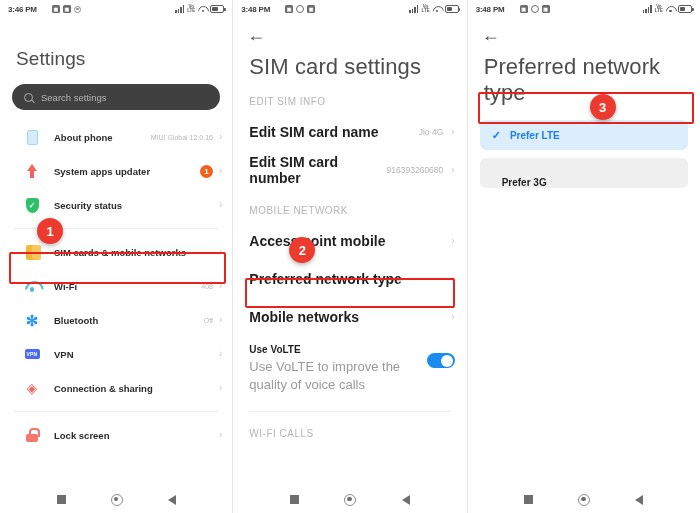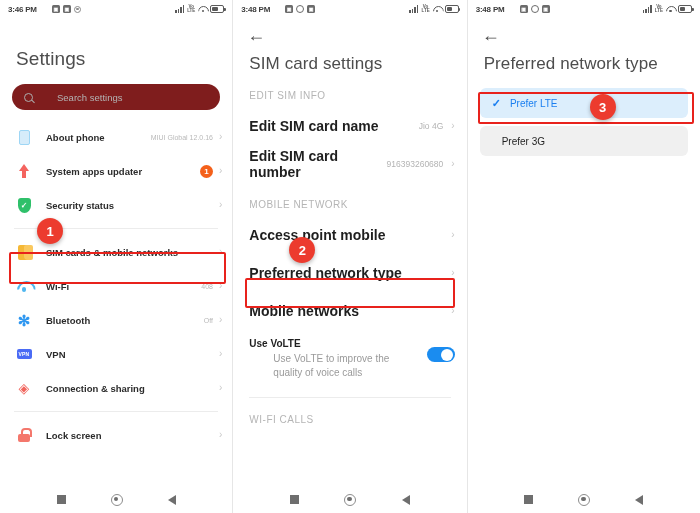--- a/index.html
+++ b/index.html
@@ -70,42 +70,42 @@
   
   .back-arrow {
     font-size: 18px; color: #4a4a4a; padding: 8px 0 0 14px;
     line-height: 1; cursor: pointer; width: 34px;
   }
   .page-title {
     font-size: 19px; color: #4d4d4d; font-weight: normal;
     padding: 14px 0 0 16px; letter-spacing: 0.1px;
   }
   .s1 .page-title { padding-top: 30px; font-size: 19px; }
-  .s2 .page-title, .s3 .page-title { padding-top: 10px; font-size: 17px; }
+  .s2 .page-title, .s3 .page-title { padding-top: 10px; font-size: 22px; }
 
   
   .searchbar {
-    margin: 14px 12px 0 12px; height: 26px; background: #7f1d1d;
-    border-radius: 14px; display: flex; align-items: center; padding: 0 12px; gap: 16px;
+    margin: 14px 12px 0 12px; height: 26px; background: #404040;
+    border-radius: 14px; display: flex; align-items: center; padding: 0 12px;
   }
   .search-ic {
     width: 9px; height: 9px; border: 1.3px solid #adadad; border-radius: 50%;
     position: relative; margin-right: 8px; flex: none;
   }
   .search-ic::after {
     content: ""; position: absolute; right: -3px; bottom: -2px;
     width: 4px; height: 1.3px; background: #adadad; transform: rotate(45deg);
   }
   .search-ph { font-size: 9.5px; color: #b4b4b4; }
 
   
   .list { margin-top: 10px; }
   .row {
     display: flex; align-items: center; height: 34px;
-    padding: 0 10px 0 14px; position: relative;
+    padding: 0 10px 0 14px; position: relative; margin-left: 8px;
   }
   .row .icon { width: 20px; flex: none; display: flex; align-items: center; justify-content: center; }
   .row .label {
     font-size: 9.5px; color: #2b2b2b; font-weight: bold; margin-left: 12px;
     white-space: nowrap;
   }
   .row .value { margin-left: auto; font-size: 7px; color: #b9b9b9; padding-right: 6px; }
   .chev { color: #c9c9c9; font-size: 10px; font-weight: normal; line-height: 1; }
   .divider { height: 1px; background: #ececec; margin: 6px 14px; }
 
@@ -181,41 +181,41 @@
   .row2 .label { font-size: 14px; color: #1f1f1f; font-weight: bold; }
   .row2 .value { margin-left: auto; font-size: 8.5px; color: #b3b3b3; padding-right: 8px; }
   .row2 .chev { margin-left: auto; }
   .row2 .value + .chev { margin-left: 0; }
 
   .volte-row {
     display: flex; align-items: flex-start; padding: 8px 12px 8px 16px; min-height: 44px; justify-content: flex-end;
   }
   .volte-texts { flex: 1; padding-right: 8px; }
   .volte-title { font-size: 10px; color: #1f1f1f; font-weight: bold; }
-  .volte-sub { font-size: 10px; color: #9a9a9a; margin-top: 3px; line-height: 1.35; margin-left: 24px; }
+  .volte-sub { font-size: 13px; color: #9a9a9a; margin-top: 3px; line-height: 1.35; }
   .toggle {
     width: 28px; height: 15px; background: #1a8cf0; border-radius: 9px;
     position: relative; flex: none; margin-top: 9px;
   }
   .toggle::after {
     content: ""; position: absolute; right: 1.5px; top: 1.5px;
     width: 12px; height: 12px; background: #fff; border-radius: 50%;
   }
   .thin-div { height: 1px; background: #ececec; margin: 10px 16px 0 16px; }
 
   
   .opt {
     margin: 0 12px 8px 12px; height: 30px; border-radius: 6px;
     background: #f0f0f0; display: flex; align-items: center; padding: 0 12px;
   }
   .opt.selected { background: #dceefc; }
   .opt .check { color: #1a7ff0; font-size: 11px; font-weight: bold; margin-right: 9px; }
-  .opt .otext { font-size: 10px; color: #1f1f1f; font-weight: normal; }
+  .opt .otext { font-size: 10px; color: #1f1f1f; font-weight: bold; }
   .opt.selected .otext { color: #1a7ff0; }
-  .opt.plain { padding-left: 22px; }
+  .opt.plain { padding-left: 22px; align-items: flex-end; }
   .opts-wrap { margin-top: 14px; }
 
   
   .hl-box {
     position: absolute; border: 2.2px solid #e8221c; border-radius: 2px;
     pointer-events: none; z-index: 5;
   }
   .step {
     position: absolute; width: 26px; height: 26px; border-radius: 50%;
     background: #ec3b2e; color: #fff; font-size: 13px; font-weight: bold;

